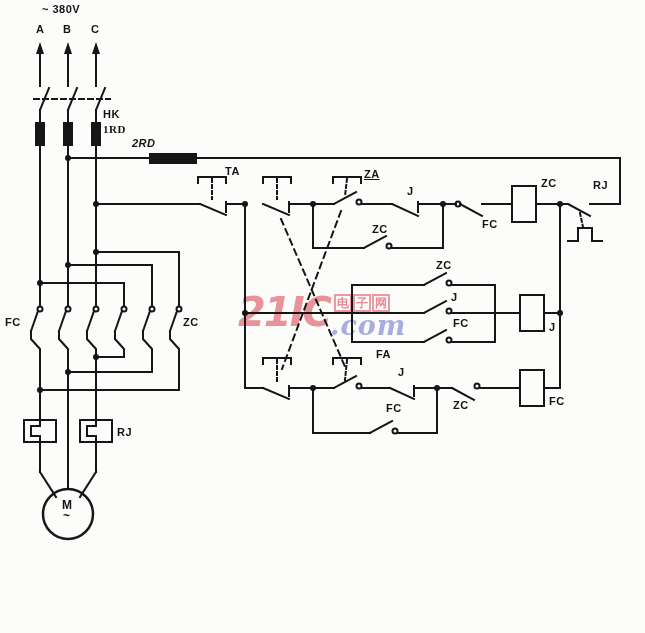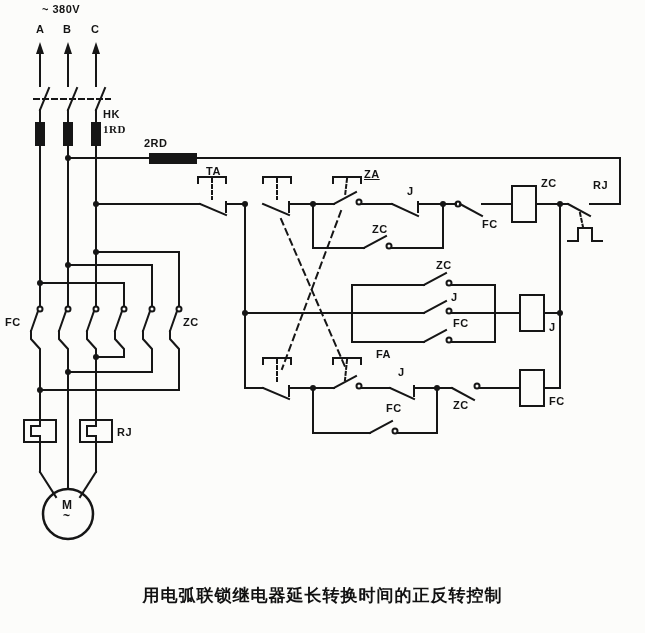--- a/index.html
+++ b/index.html
@@ -21,20 +21,25 @@
              font-style:italic;font-weight:bold;font-size:27px;color:rgba(148,152,212,.8);
              letter-spacing:1px;}
   .caption{position:absolute;left:0;right:0;top:584px;text-align:center;z-index:3;
            font-weight:bold;font-size:17px;color:#111;letter-spacing:1px;}
 </style>
 </head>
 <body>
 
 <div class="page">
 
+  <div class="watermark">
+    <span class="wm-brand">21IC</span>
+    <span class="wm-suffix" id="wm-suffix"><span class="wm-box">电</span><span class="wm-box">子</span><span class="wm-box">网</span></span>
+    <span class="wm-domain">.com</span>
+  </div>
 
   <svg class="schematic-svg" width="645" height="633" viewBox="0 0 645 633" stroke="#161616" stroke-width="2" fill="none" stroke-linecap="square">
 
     <g>
 
       <g fill="#161616">
         <line x1="40" y1="52" x2="40" y2="86"></line>
           <polygon points="36,54 44,54 40,42" stroke="none"></polygon>
         <line x1="68" y1="52" x2="68" y2="86"></line>
           <polygon points="64,54 72,54 68,42" stroke="none"></polygon>
@@ -272,22 +277,22 @@
     </g>
   </svg>
 
   <div class="labels-layer" id="labels-layer">
       <span class="lbl" style="left: 42px; top: 4px; text-align: right;">~ 380V</span>
       <span class="lbl" style="left: 36px; top: 24px;">A</span>
       <span class="lbl" style="left: 63px; top: 24px;">B</span>
       <span class="lbl" style="left: 91px; top: 24px;">C</span>
       <span class="lbl" style="left: 103px; top: 88px; margin-top: 21px;">HK</span>
       <span class="lbl" style="left: 103px; top: 124px; font-family: Liberation Serif, serif;">1RD</span>
-      <span class="lbl" style="left: 144px; top: 138px;">2RD</span>
-      <span class="lbl" style="left: 206px; top: 166px;">TA</span>
+      <span class="lbl" style="left: 132px; top: 138px; font-style: italic;">2RD</span>
+      <span class="lbl" style="left: 225px; top: 166px;">TA</span>
       <span class="lbl" style="left: 364px; top: 169px; text-decoration: underline;">ZA</span>
       <span class="lbl" style="left: 407px; top: 186px;">J</span>
       <span class="lbl" style="left: 372px; top: 224px;">ZC</span>
       <span class="lbl" style="left: 482px; top: 219px;">FC</span>
       <span class="lbl" style="left: 541px; top: 178px;">ZC</span>
       <span class="lbl" style="left: 593px; top: 180px;">RJ</span>
       <span class="lbl" style="left: 436px; top: 260px;">ZC</span>
       <span class="lbl" style="left: 451px; top: 292px;">J</span>
       <span class="lbl" style="left: 453px; top: 318px;">FC</span>
       <span class="lbl" style="left: 549px; top: 322px;">J</span>
@@ -296,14 +301,13 @@
       <span class="lbl" style="left: 386px; top: 403px;">FC</span>
       <span class="lbl" style="left: 453px; top: 400px;">ZC</span>
       <span class="lbl" style="left: 549px; top: 396px;">FC</span>
       <span class="lbl" style="left: 5px; top: 317px;">FC</span>
       <span class="lbl" style="left: 183px; top: 317px;">ZC</span>
       <span class="lbl" style="left: 117px; top: 427px;">RJ</span>
       <span class="lbl lbl-big" style="left: 62px; top: 499px;">M</span>
       <span class="lbl lbl-big" style="left: 63px; top: 510px;">~</span>
     </div>
 
-  <div class="caption">用电弧联锁继电器延长转换时间的正反转控制</div>
 </div>
 
 </body></html>

